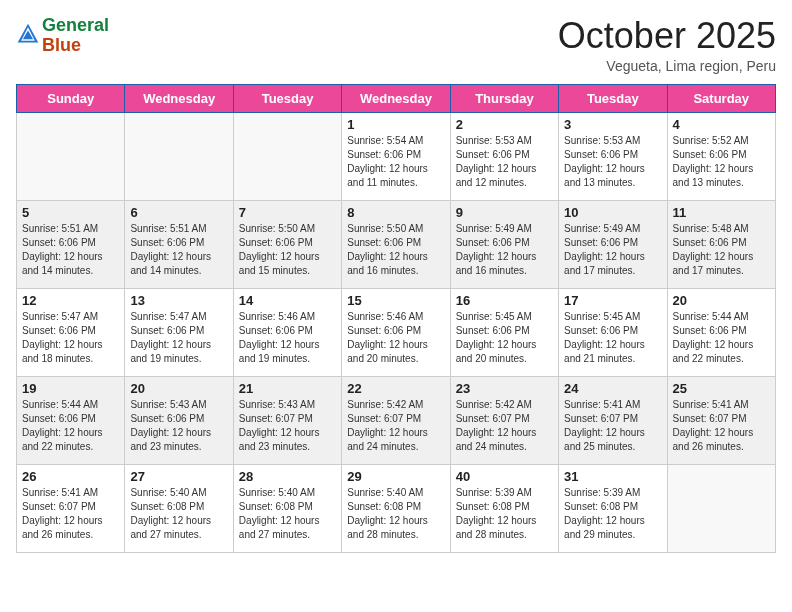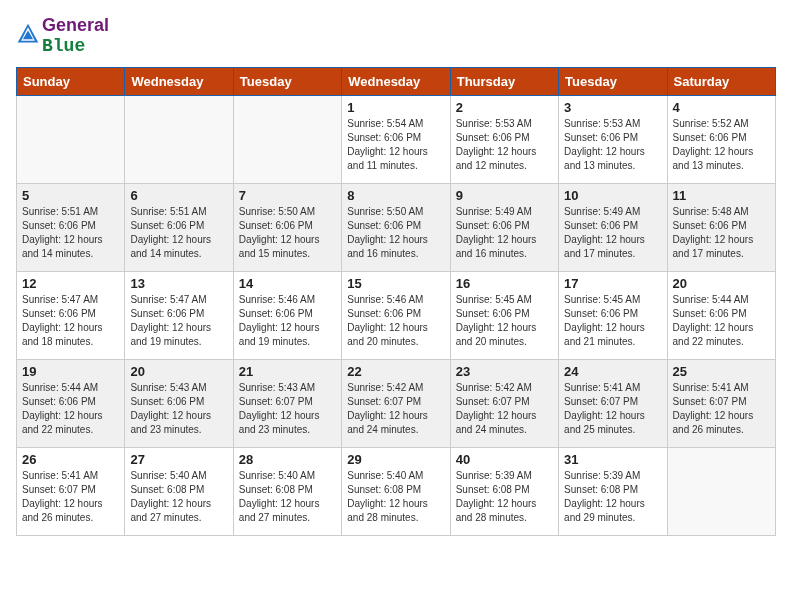--- a/index.html
+++ b/index.html
@@ -19,22 +19,22 @@
     .logo {
       display: flex;
       align-items: center;
       gap: 2px;
     }
     .logo-text {
       font-size: 18px;
       font-weight: bold;
       line-height: 1.1;
     }
-    .logo-general { color: #701a75; }
-    .logo-blue { color: #15803d; font-family: Liberation Mono, monospace; }
+    .logo-general { color: #15803d; }
+    .logo-blue { color: #c2410c; }
     .logo-icon {
       width: 24px;
       height: 24px;
     }
     .title-block {
       text-align: right;
     }
     .month-title {
       font-size: 36px;
       font-weight: normal;
@@ -45,25 +45,25 @@
       font-size: 14px;
       color: #555;
       margin-top: 2px;
     }
     .calendar {
       width: 100%;
       border-collapse: collapse;
       border: 1px solid #ccc;
     }
     .calendar th {
-      background-color: #c2410c;
+      background-color: #ec4899;
       color: #fff;
       font-size: 13px;
       font-weight: bold;
-      text-align: left;
+      text-align: center;
       padding: 6px 6px;
       border: 1px solid #1a5faa;
     }
     .calendar td {
       vertical-align: top;
       border: 1px solid #ccc;
       padding: 4px 5px;
       width: calc(100% / 7);
       min-height: 80px;
       background: #fff;
@@ -102,20 +102,24 @@
         <polygon points="14,10 20,20 8,20" fill="#2176d2"></polygon>
       </svg>
     </div>
     <div>
       <div class="logo-text">
         <span class="logo-general">General</span><br>
         <span class="logo-blue">Blue</span>
       </div>
     </div>
   </div>
+  <div class="title-block">
+    <div class="month-title">October 2025</div>
+    <div class="location">Vegueta, Lima region, Peru</div>
+  </div>
 </div>
 
 <table class="calendar">
   <thead>
     <tr>
     <th>Sunday</th>
         <th>Wednesday</th>
         <th>Tuesday</th>
         <th>Wednesday</th>
         <th>Thursday</th>

